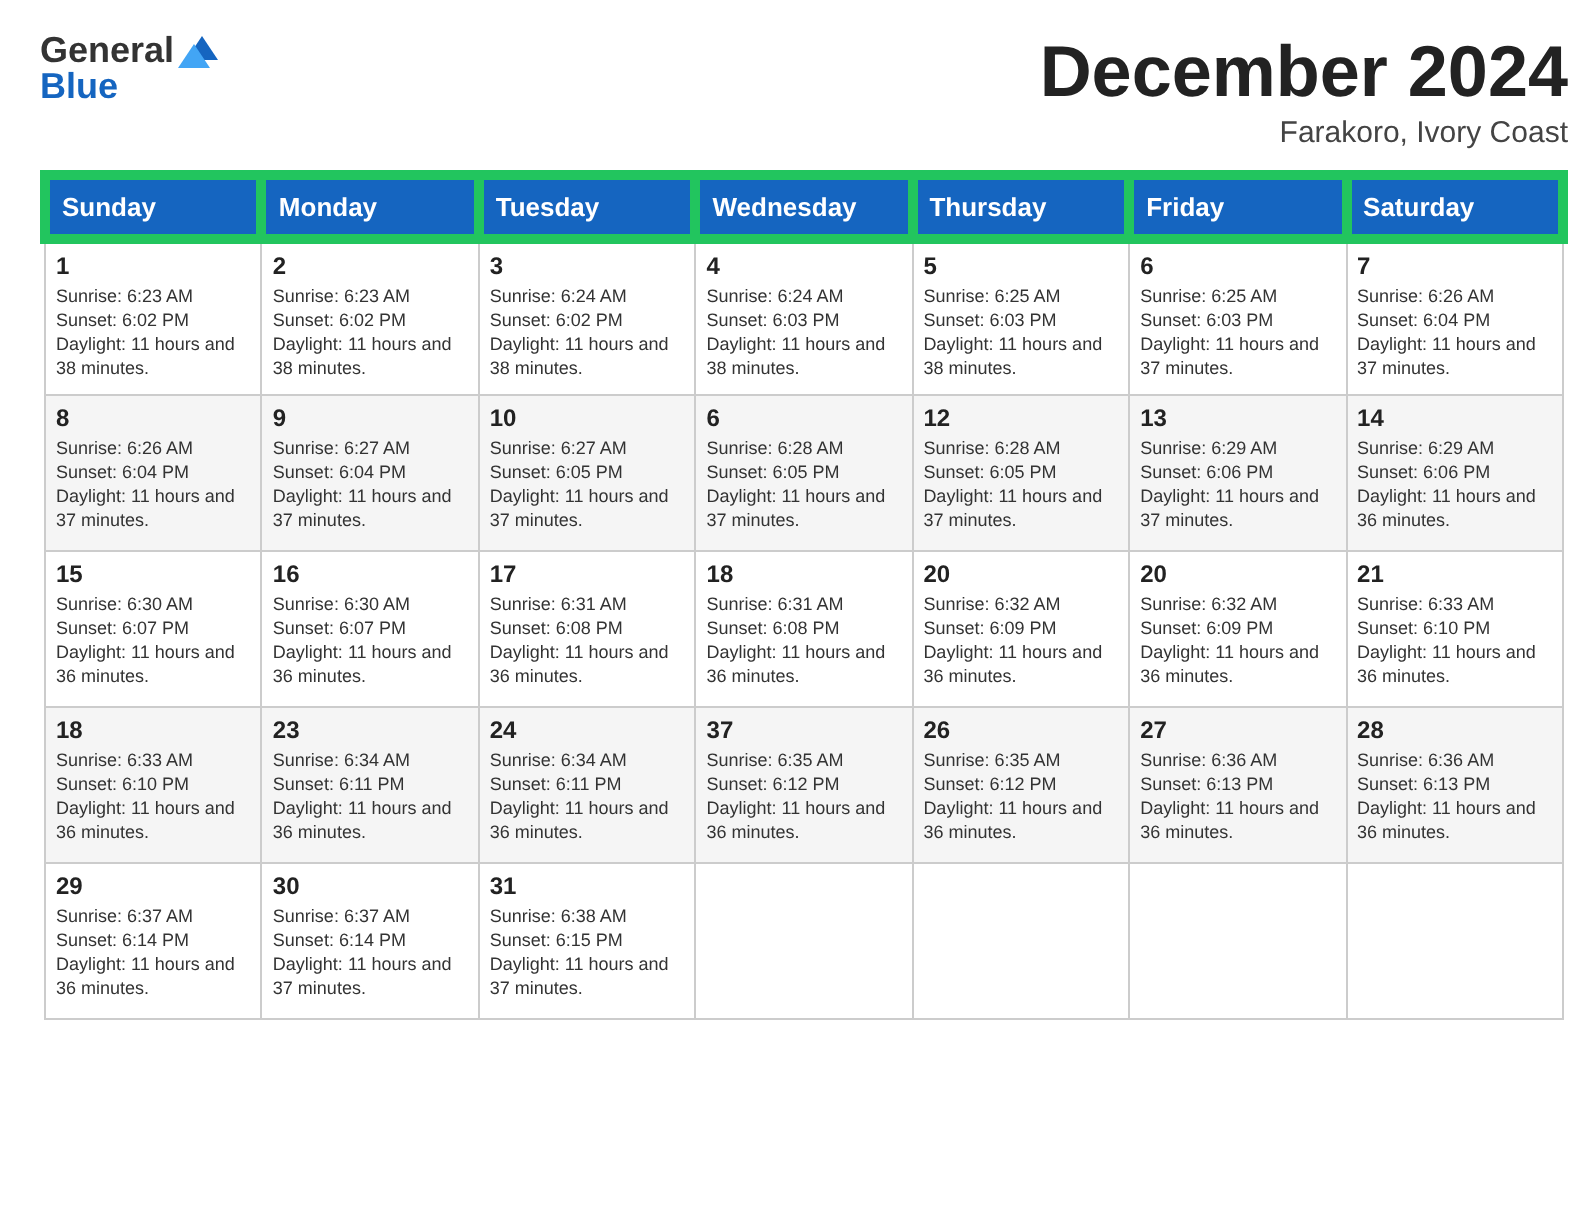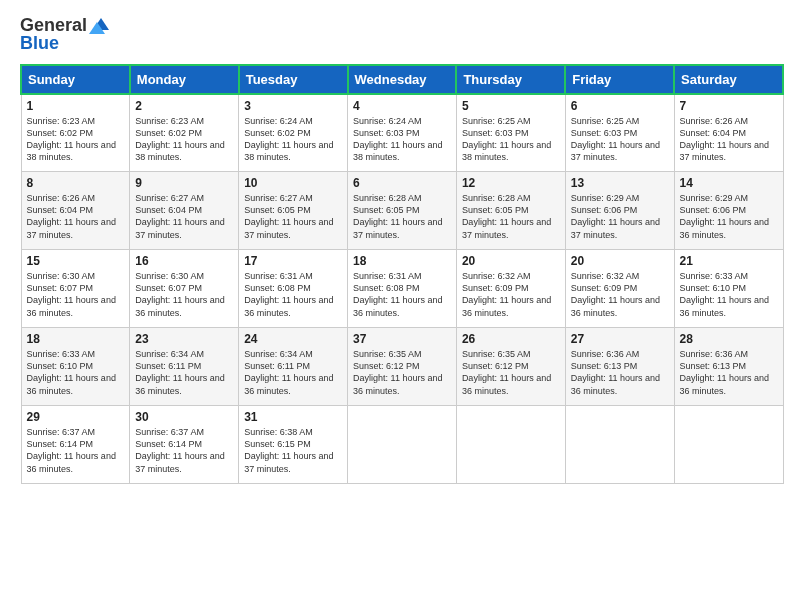--- a/index.html
+++ b/index.html
@@ -50,21 +50,21 @@
       border-collapse: collapse;
       table-layout: fixed;
     }
     .calendar-table th {
       background: #1565c0;
       color: #fff;
       text-align: left;
       padding: 6px 6px;
       font-size: 13px;
       font-weight: bold;
-      border: 2px solid #22c55e;
+      border: 5px solid #22c55e;
     }
     .calendar-table td {
       vertical-align: top;
       border: 1px solid #ccc;
       padding: 4px 5px;
       font-size: 9.5px;
       color: #222;
       height: 78px;
       background: #fff;
     }
@@ -95,20 +95,24 @@
       <div class="logo-text">
         <span style="display:flex;align-items:center;">
           <span style="font-size:18px;font-weight:bold;color:#333;">General</span>
           <svg width="22" height="18" viewBox="0 0 22 18" style="margin-left:2px;margin-top:-2px;">
             <polygon points="4,14 12,2 20,14" fill="#1565c0"></polygon>
             <polygon points="0,18 8,6 16,18" fill="#42a5f5"></polygon>
           </svg>
         </span>
         <span style="font-size:18px;font-weight:bold;color:#1565c0;margin-top:-2px;">Blue</span>
       </div>
+    </div>
+    <div class="title-block">
+      <div class="month-title">December 2024</div>
+      <div class="location">Farakoro, Ivory Coast</div>
     </div>
   </div>
 
   <table class="calendar-table">
     <thead>
       <tr>
         <th>Sunday</th>
         <th>Monday</th>
         <th>Tuesday</th>
         <th>Wednesday</th>

